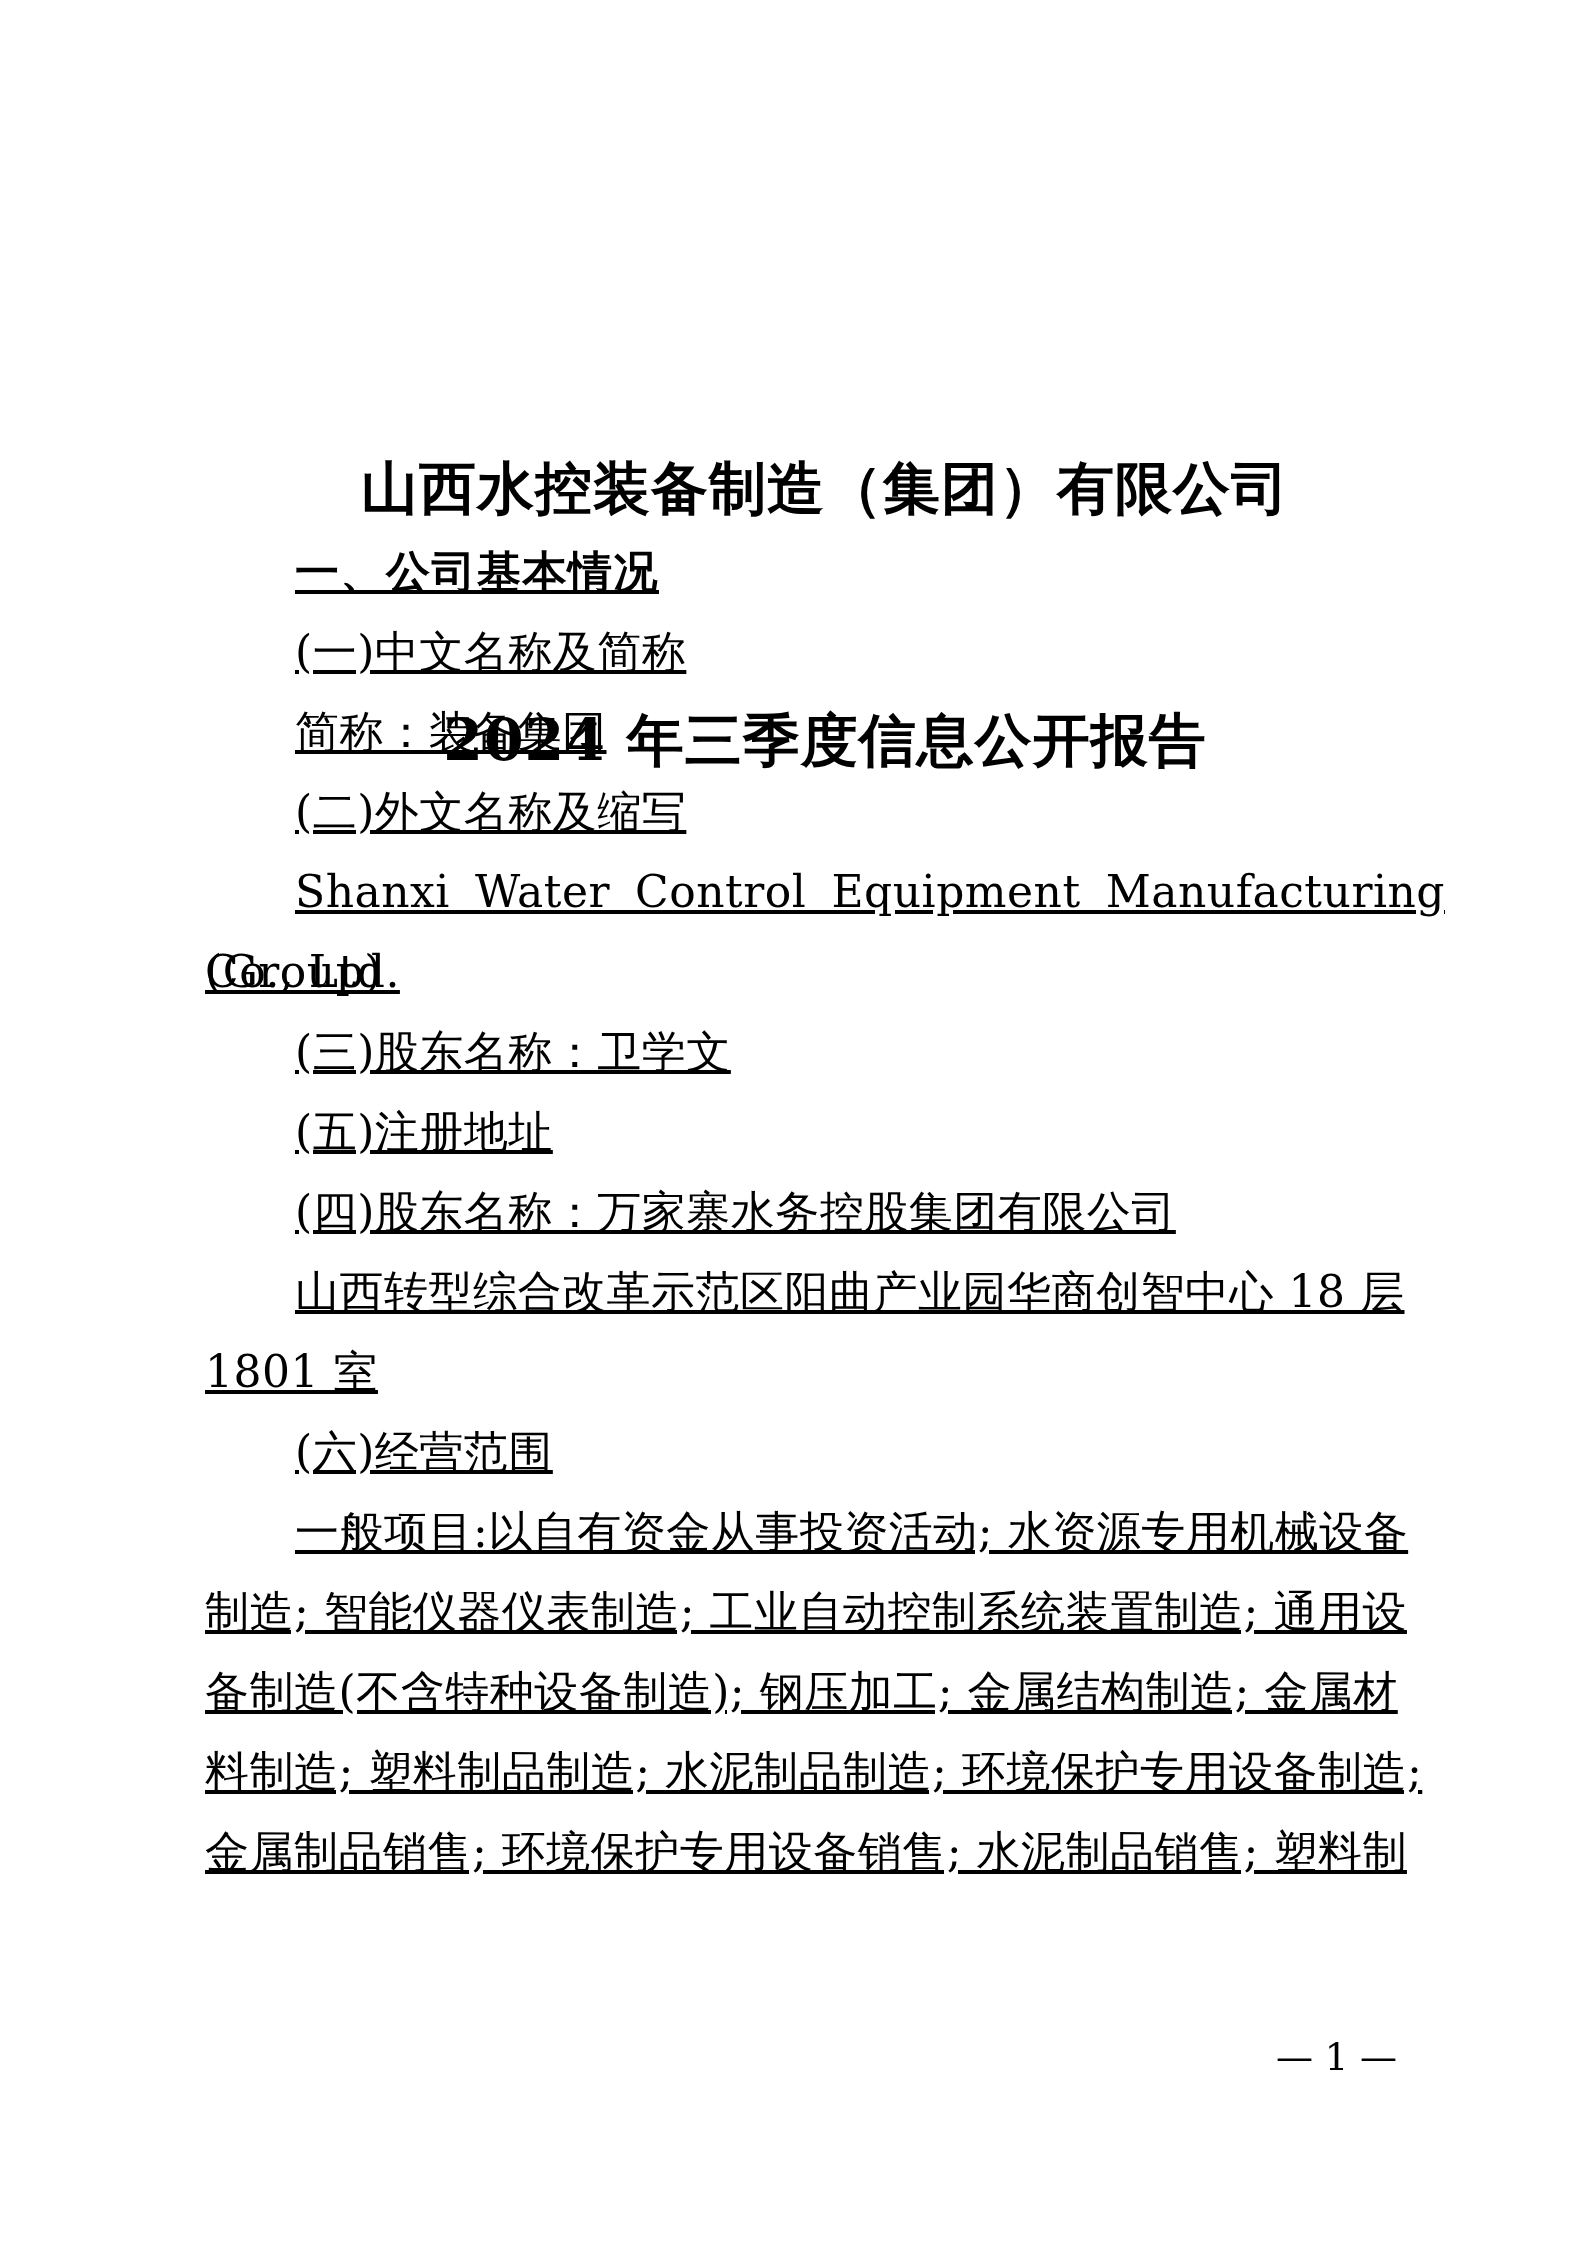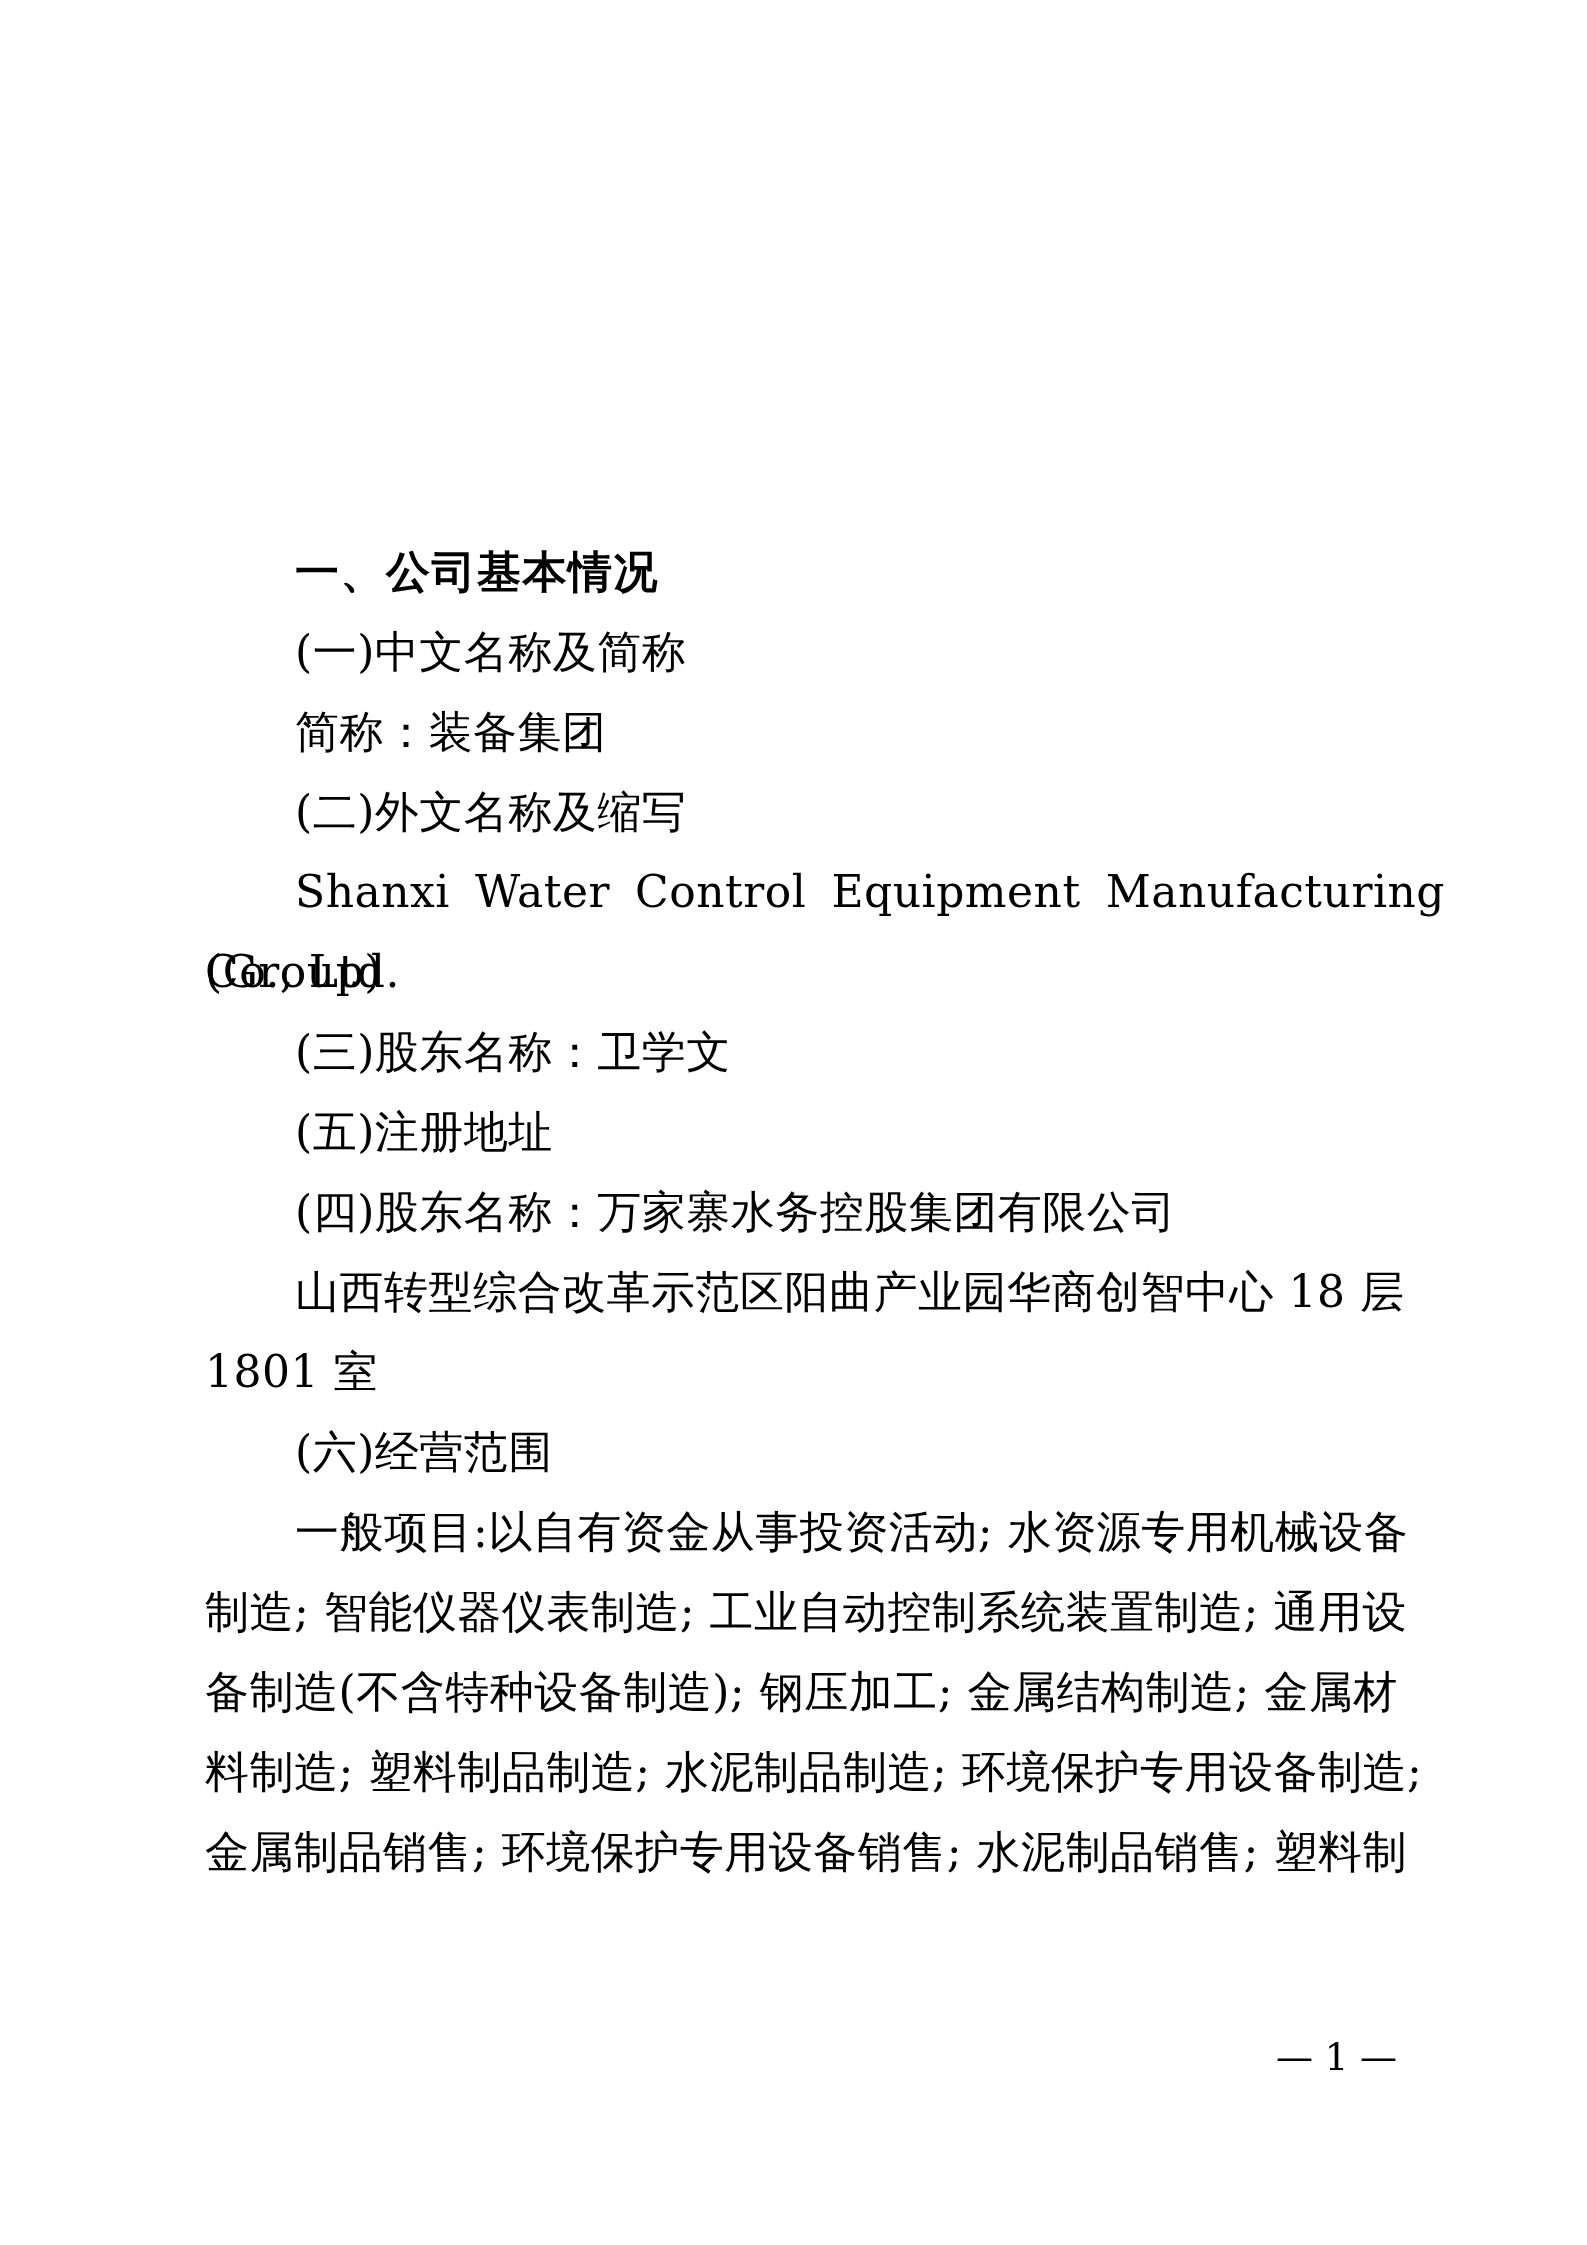--- a/index.html
+++ b/index.html
@@ -35,20 +35,21 @@
     top: 532px;
     width: 1240px;
     font-size: 44px;
     line-height: 80px;
     letter-spacing: 0.5px;
   }
   .line {
     height: 80px;
     white-space: pre;
     overflow: visible;
+    text-decoration: underline;
   }
   .indent {
     text-indent: 90px;
   }
   .heading {
     font-family: "Liberation Sans", "DejaVu Sans", sans-serif;
     font-weight: bold;
     letter-spacing: 1.5px;
   }
   .stretch {
@@ -63,20 +64,24 @@
     font-size: 37px;
     line-height: 44px;
     white-space: pre;
   }
 </style>
 </head>
 <body>
 
 <div class="page">
 
+  <div class="doc-title">
+    <div>山西水控装备制造（集团）有限公司</div>
+    <div>2024 年三季度信息公开报告</div>
+  </div>
 
   <div class="doc-body">
     <div class="line indent heading">一、公司基本情况</div>
     <div class="line indent">(一)中文名称及简称</div>
     <div class="line indent">简称：装备集团</div>
     <div class="line indent">(二)外文名称及缩写</div>
     <div class="line indent stretch">Shanxi Water Control Equipment Manufacturing (Group)</div>
     <div class="line">Co., Ltd.</div>
     <div class="line indent">(三)股东名称：卫学文</div>
     <div class="line indent">(五)注册地址</div>

